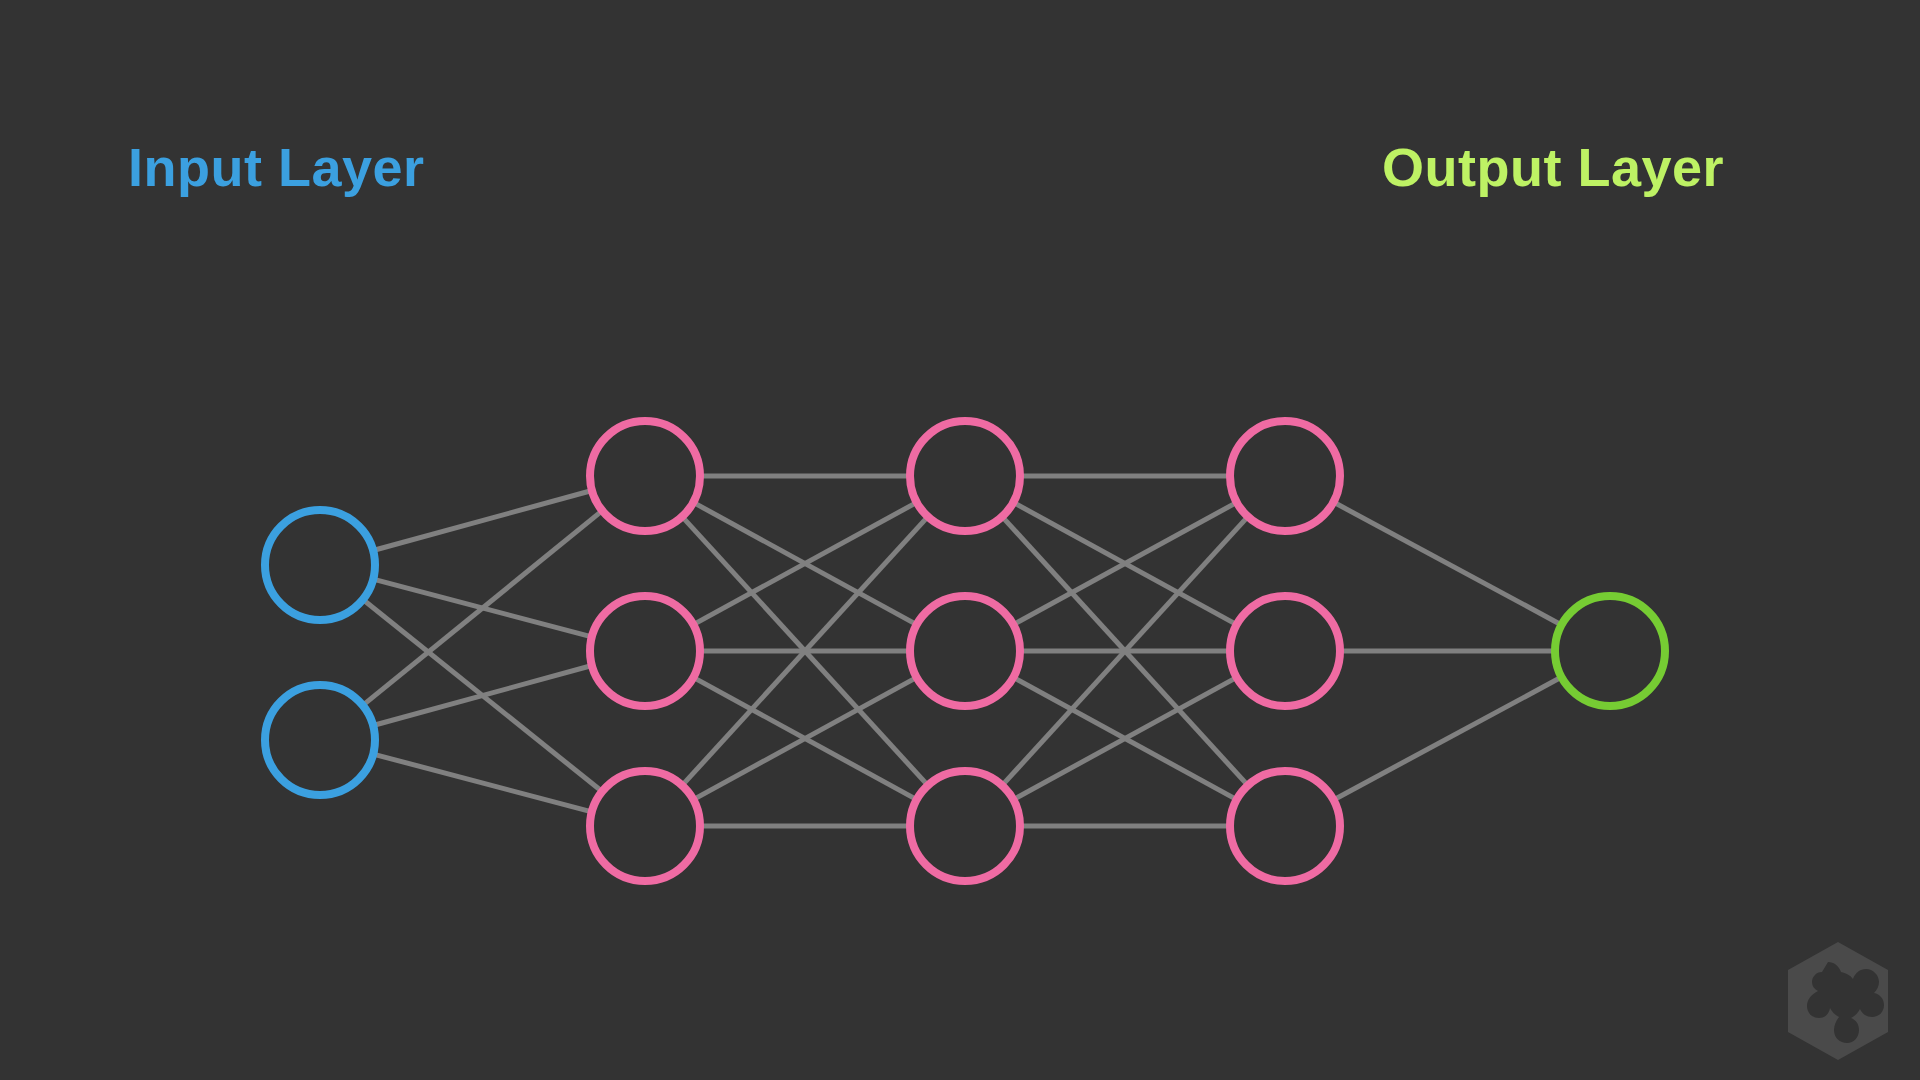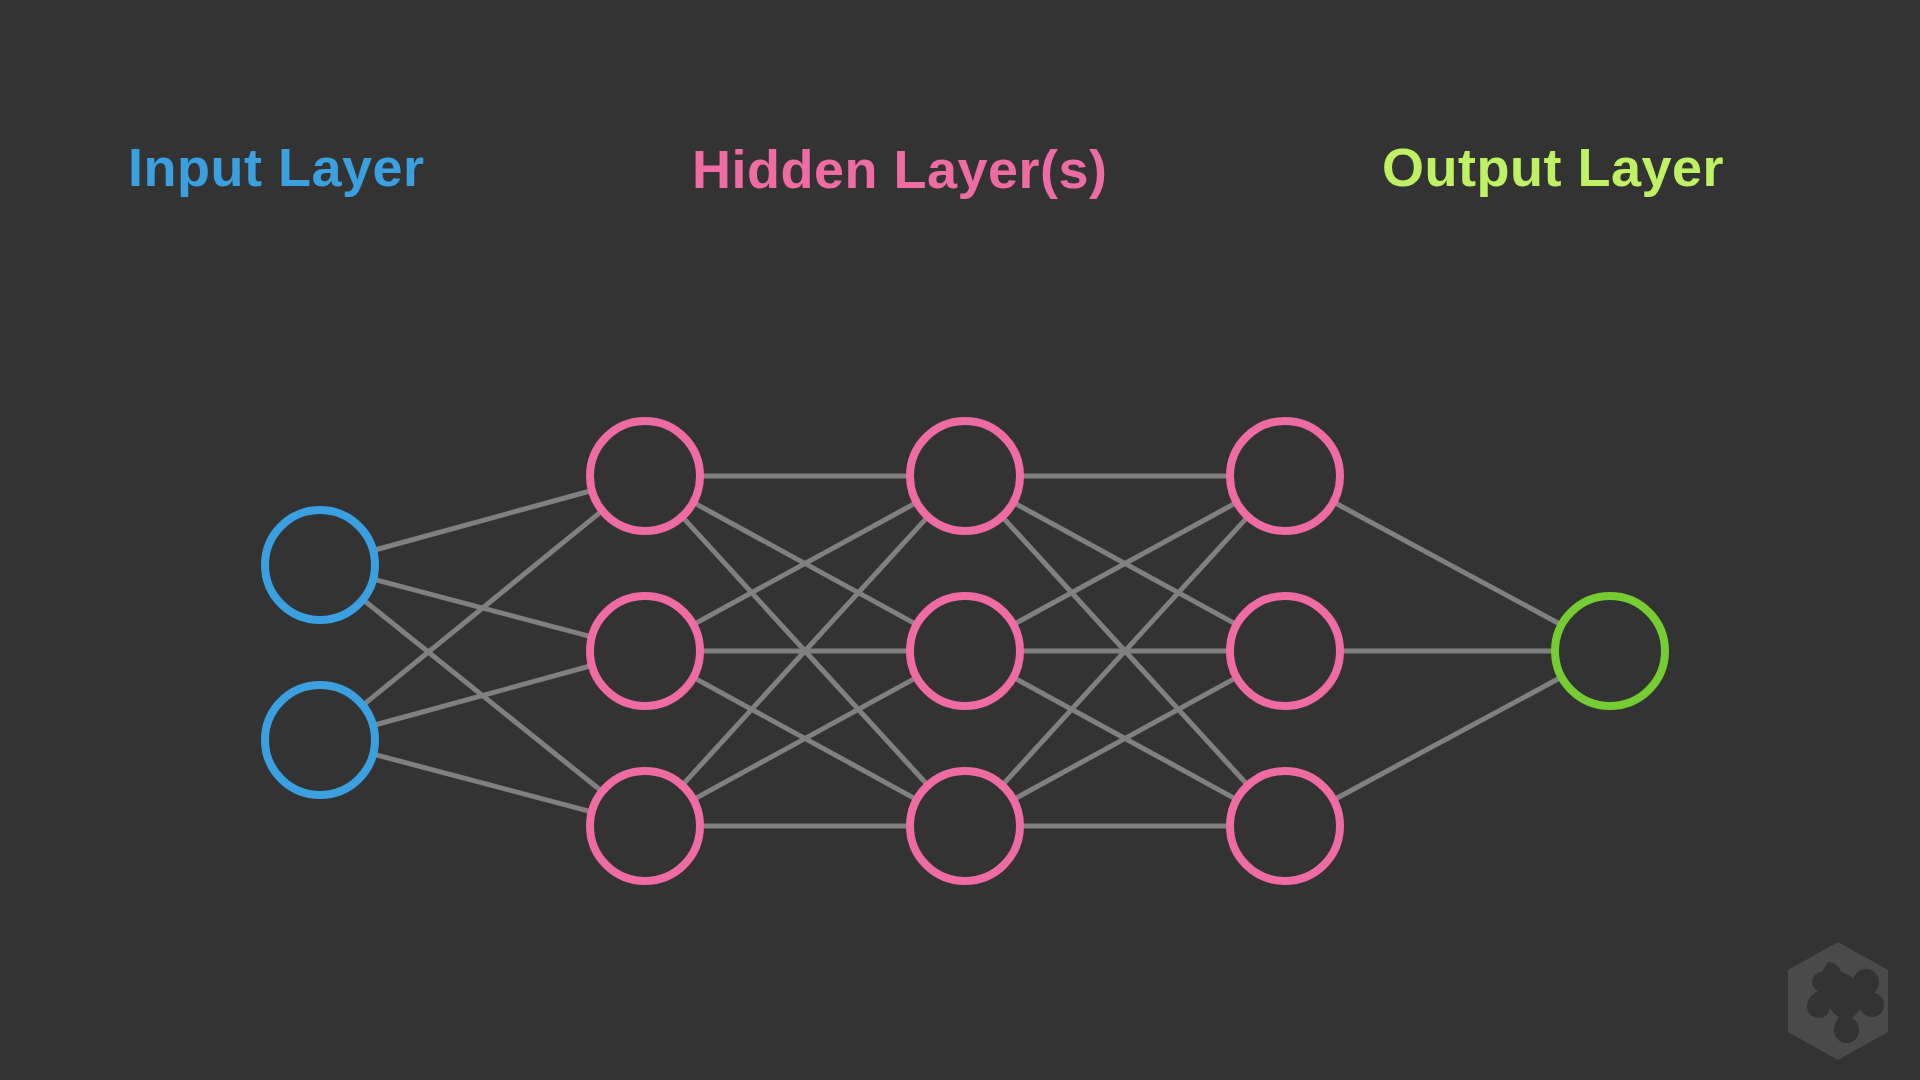--- a/index.html
+++ b/index.html
@@ -60,21 +60,20 @@
     opacity: 1;
   }
 </style>
 </head>
 <body>
 
 <div id="stage">
 
   <div class="layer-labels">
     <div class="layer-label" id="label-input">Input Layer</div>
-    <div class="layer-label" id="label-hidden">Hidden Layer(s)</div>
     <div class="layer-label" id="label-output">Output Layer</div>
   </div>
 
   <svg id="network-svg" viewBox="0 0 1920 1080">
     <g id="edges-group">
         <line x1="373.0469148307196" y1="550.473306400203" x2="591.9530851692805" y2="490.52669359979706" class="edge-line" stroke="#808080" stroke-width="5"></line>
         <line x1="373.16997764084266" y1="579.069594083423" x2="591.8300223591573" y2="636.930405916577" class="edge-line" stroke="#808080" stroke-width="5"></line>
         <line x1="362.8833439132067" y1="599.4386238810675" x2="602.1166560867932" y2="791.5613761189325" class="edge-line" stroke="#808080" stroke-width="5"></line>
         <line x1="362.69028762937745" y1="705.3223509718288" x2="602.3097123706226" y2="510.67764902817123" class="edge-line" stroke="#808080" stroke-width="5"></line>
         <line x1="373.0469148307196" y1="725.473306400203" x2="591.9530851692805" y2="665.526693599797" class="edge-line" stroke="#808080" stroke-width="5"></line>

